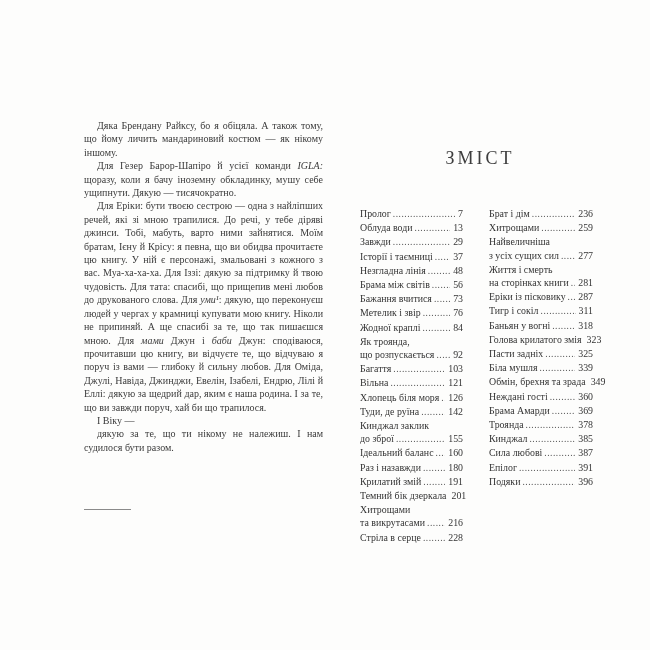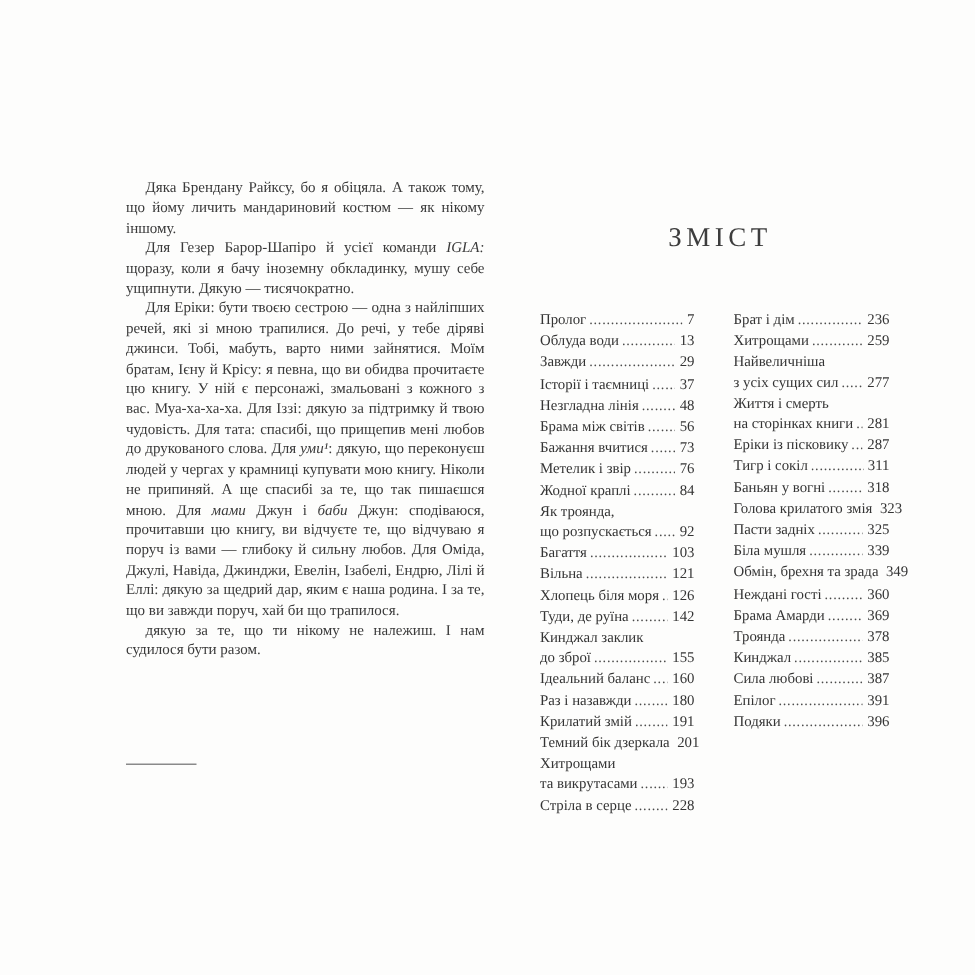--- a/index.html
+++ b/index.html
@@ -55,20 +55,21 @@
 </head>
 <body>
 
 <div class="spread">
 
   <div>
     <div class="ack-text" id="ack">
         <p class="para"><span>Дяка Брендану Райксу, бо я обіцяла. А також тому, що йому личить мандариновий костюм — як нікому іншому.</span></p>
         <p class="para"><span>Для Гезер Барор-Шапіро й усієї команди </span><span class="it">IGLA:</span><span> щоразу, коли я бачу іноземну обкладинку, мушу себе ущипнути. Дякую — тисячократно.</span></p>
         <p class="para"><span>Для Еріки: бути твоєю сестрою — одна з найліпших речей, які зі мною трапилися. До речі, у тебе діряві джинси. Тобі, мабуть, варто ними зайнятися. Моїм братам, Ієну й Крісу: я певна, що ви обидва прочитаєте цю книгу. У ній є персонажі, змальовані з кожного з вас. Муа-ха-ха-ха. Для Іззі: дякую за підтримку й твою чудовість. Для тата: спасибі, що прищепив мені любов до друкованого слова. Для </span><span class="it">уми¹</span><span>: дякую, що переконуєш людей у чергах у крамниці купувати мою книгу. Ніколи не припиняй. А ще спасибі за те, що так пишаєшся мною. Для </span><span class="it">мами</span><span> Джун і </span><span class="it">баби</span><span> Джун: сподіваюся, прочитавши цю книгу, ви відчуєте те, що відчуваю я поруч із вами — глибоку й сильну любов. Для Оміда, Джулі, Навіда, Джинджи, Евелін, Ізабелі, Ендрю, Лілі й Еллі: дякую за щедрий дар, яким є наша родина. І за те, що ви завжди поруч, хай би що трапилося.</span></p>
+        <p class="para"><span>І Віку —</span></p>
         <p class="para"><span>дякую за те, що ти нікому не належиш. І нам судилося бути разом.</span></p>
       </div>
     <div class="footnote-block">
       <div class="fn-rule"></div>
     </div>
   </div>
 
   <div>
     <h1 class="toc-title-head">ЗМІСТ</h1>
     <div class="toc-col toc-col-left" id="toc-left">
@@ -166,21 +167,21 @@
         </div>
         <div class="toc-row">
           <span class="toc-title">Темний бік дзеркала</span>
           <span class="leader"></span>
           <span class="toc-page">201</span>
         </div>
         <div class="toc-pre">Хитрощами</div>
         <div class="toc-row">
           <span class="toc-title">та викрутасами</span>
           <span class="leader"></span>
-          <span class="toc-page">193</span>
+          <span class="toc-page">216</span>
         </div>
         <div class="toc-row">
           <span class="toc-title">Стріла в серце</span>
           <span class="leader"></span>
           <span class="toc-page">228</span>
         </div>
       </div>
     <div class="toc-col toc-col-right" id="toc-right">
         <div class="toc-row">
           <span class="toc-title">Брат і дім</span>

